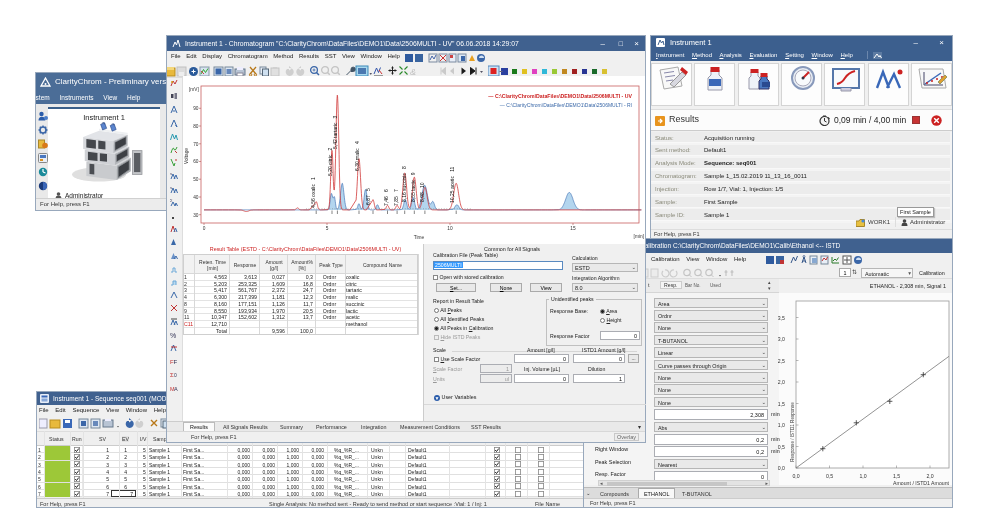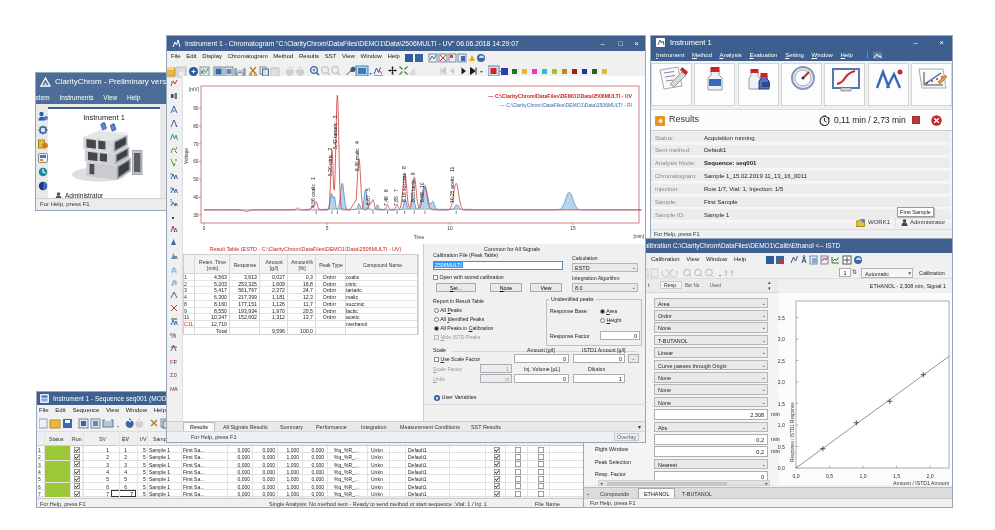--- a/index.html
+++ b/index.html
@@ -1087,21 +1087,21 @@
    <svg class="abs" style="left:4px;top:5.5px;" width="10" height="10">
           <rect width="10" height="10" fill="#e8941e" rx="1"></rect>
           <path d="M3 5 h4 M5 3 l2 2 l-2 2" stroke="#fff" stroke-width="1.2" fill="none"></path>
         </svg>
    <span class="abs" style="left:18px;top:4px;font-size:9px;color:#333;">Results</span>
    <svg class="abs" style="left:168px;top:5px;" width="11" height="11">
           <circle cx="5.5" cy="6" r="4.5" fill="#f4f4f4" stroke="#333" stroke-width="1.2"></circle>
           <path d="M5.5 6 L5.5 3 M5.5 6 L7.5 7" stroke="#333"></path>
           <path d="M4 1 h3 M9 2.5 l1.5 1.5" stroke="#333" stroke-width="1.2"></path>
         </svg>
-   <span class="abs" style="left:183px;top:4.5px;font-size:8.5px;color:#222;">0,11 min / 2,73 min</span>
+   <span class="abs" style="left:183px;top:4.5px;font-size:8.5px;color:#222;">0,09 min / 4,00 min</span>
    <span class="abs" style="left:261px;top:6px;width:8px;height:8px;background:#c73333;border:1px solid #933;"></span>
    <svg class="abs" style="left:280px;top:5px;" width="11" height="11">
           <circle cx="5.5" cy="5.5" r="5.2" fill="#cc2222"></circle>
           <path d="M3.2 3.2 l4.6 4.6 M7.8 3.2 l-4.6 4.6" stroke="#fff" stroke-width="1.4"></path>
         </svg>
  </div>
  <div class="abs" style="left:0;top:94px;width:301px;height:2px;border-top:1px solid #ccc;"></div>
  <div class="abs" style="left:0;top:96px;width:301px;height:91px;background:#f4f4f4;">
         <div class="abs" style="left:0;top:0px;width:299px;height:11.2px;background:#ececec;border-bottom:1.2px solid #f8f8f8;">
     <span class="abs" style="left:4px;top:2.5px;font-size:6px;color:#8a8a7a;">Status:</span>

